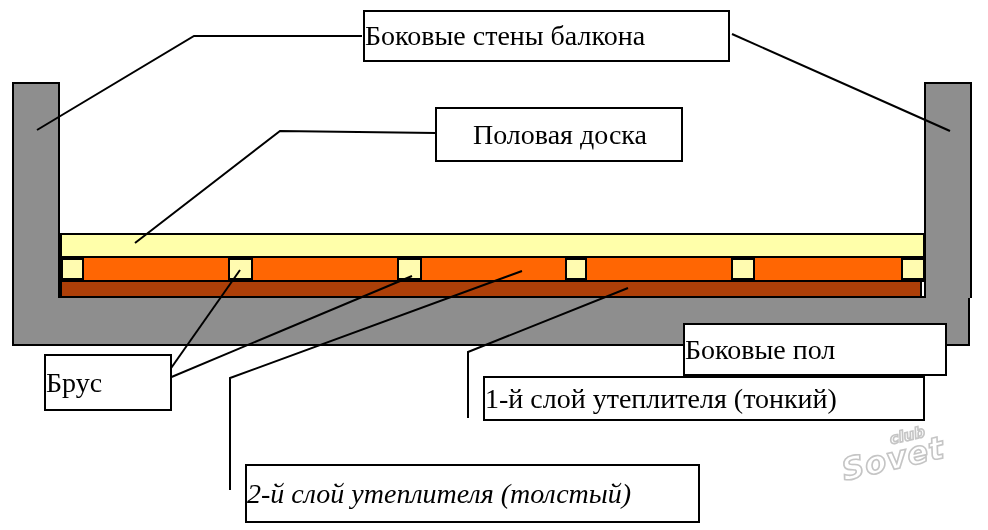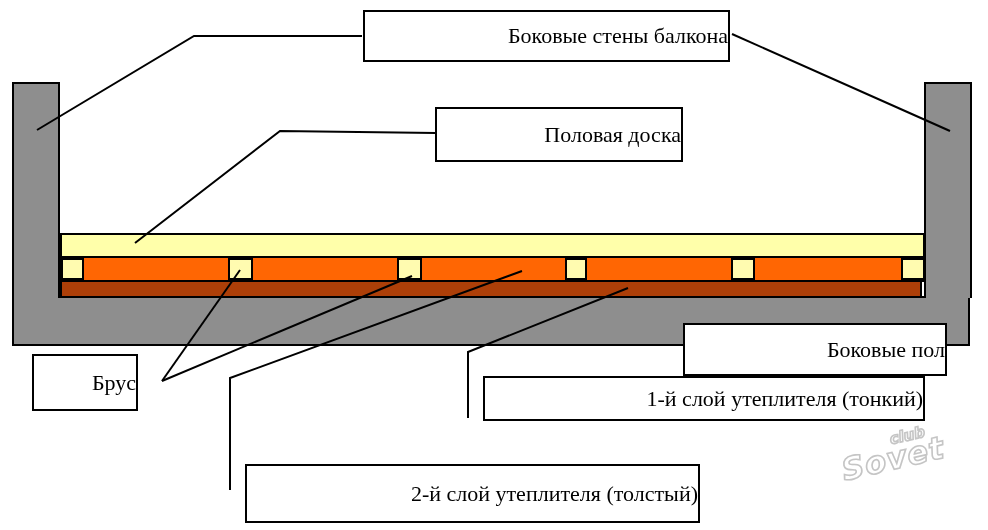--- a/index.html
+++ b/index.html
@@ -22,22 +22,22 @@
   #slab{left:12px;top:296px;width:958px;height:50px;background:var(--wall-gray);z-index:1;}
   #wall-left{left:12px;top:82px;width:48px;height:216px;z-index:2;border-bottom:none;}
   #wall-right{left:924px;top:82px;width:48px;height:216px;z-index:2;border-bottom:none;}
   #thin-layer{left:60px;top:280px;width:862px;height:18px;background:var(--thin-brown);z-index:3;}
   #joist-layer{left:60px;top:256px;width:865px;height:26px;background:var(--thick-orange);z-index:4;}
   .beam-block{position:absolute;top:0;bottom:0;box-sizing:border-box;border:2px solid var(--outline);background:var(--beam-yellow);}
   #board-layer{left:60px;top:233px;width:865px;height:25px;background:var(--board-yellow);z-index:5;}
   #leader-svg{position:absolute;left:0;top:0;z-index:6;}
   .label-box{
     position:absolute;box-sizing:border-box;border:2px solid var(--outline);
-    background:var(--box-bg);z-index:7;display:flex;align-items:center;justify-content:flex-end;
-    font-size:22px;color:#000;white-space:nowrap;
+    background:var(--box-bg);z-index:7;display:flex;align-items:center;justify-content:flex-start;
+    font-size:28px;color:#000;white-space:nowrap;
   }
   #watermark{
     position:absolute;left:840px;top:432px;width:110px;height:70px;z-index:8;
     transform:rotate(-13deg);text-align:center;
     font-family:"DejaVu Sans", sans-serif;font-style:italic;font-weight:bold;
     color:#ffffff;-webkit-text-stroke:1.6px var(--watermark-gray);
     text-shadow:0 0 1px var(--watermark-gray);
     pointer-events:none;line-height:1;
   }
   #watermark .wm-top{display:block;font-size:15px;margin-left:38px;margin-bottom:-4px;}
@@ -83,29 +83,29 @@
   </div>
 
   <div class="label-box" style="left:435px;top:107px;width:248px;height:55px;padding-left:36px;">
     <span>Половая доска</span>
   </div>
 
   <div class="label-box" style="left:683px;top:323px;width:264px;height:53px;">
     <span>Боковые пол</span>
   </div>
 
-  <div class="label-box" style="left:32px;top:354px;width:106px;height:57px;">
+  <div class="label-box" style="left:44px;top:354px;width:128px;height:57px;">
     <span>Брус</span>
   </div>
 
   <div class="label-box" style="left:483px;top:376px;width:442px;height:45px;">
     <span>1-й слой утеплителя (тонкий)</span>
   </div>
 
-  <div class="label-box" style="left:245px;top:464px;width:455px;height:59px;">
+  <div class="label-box" style="left:245px;top:464px;width:455px;height:59px;font-style:italic;">
     <span>2-й слой утеплителя (толстый)</span>
   </div>
 
   <div id="watermark">
     <span class="wm-top">club</span>
     <span class="wm-main">Sovet</span>
   </div>
 
 </div>
 

